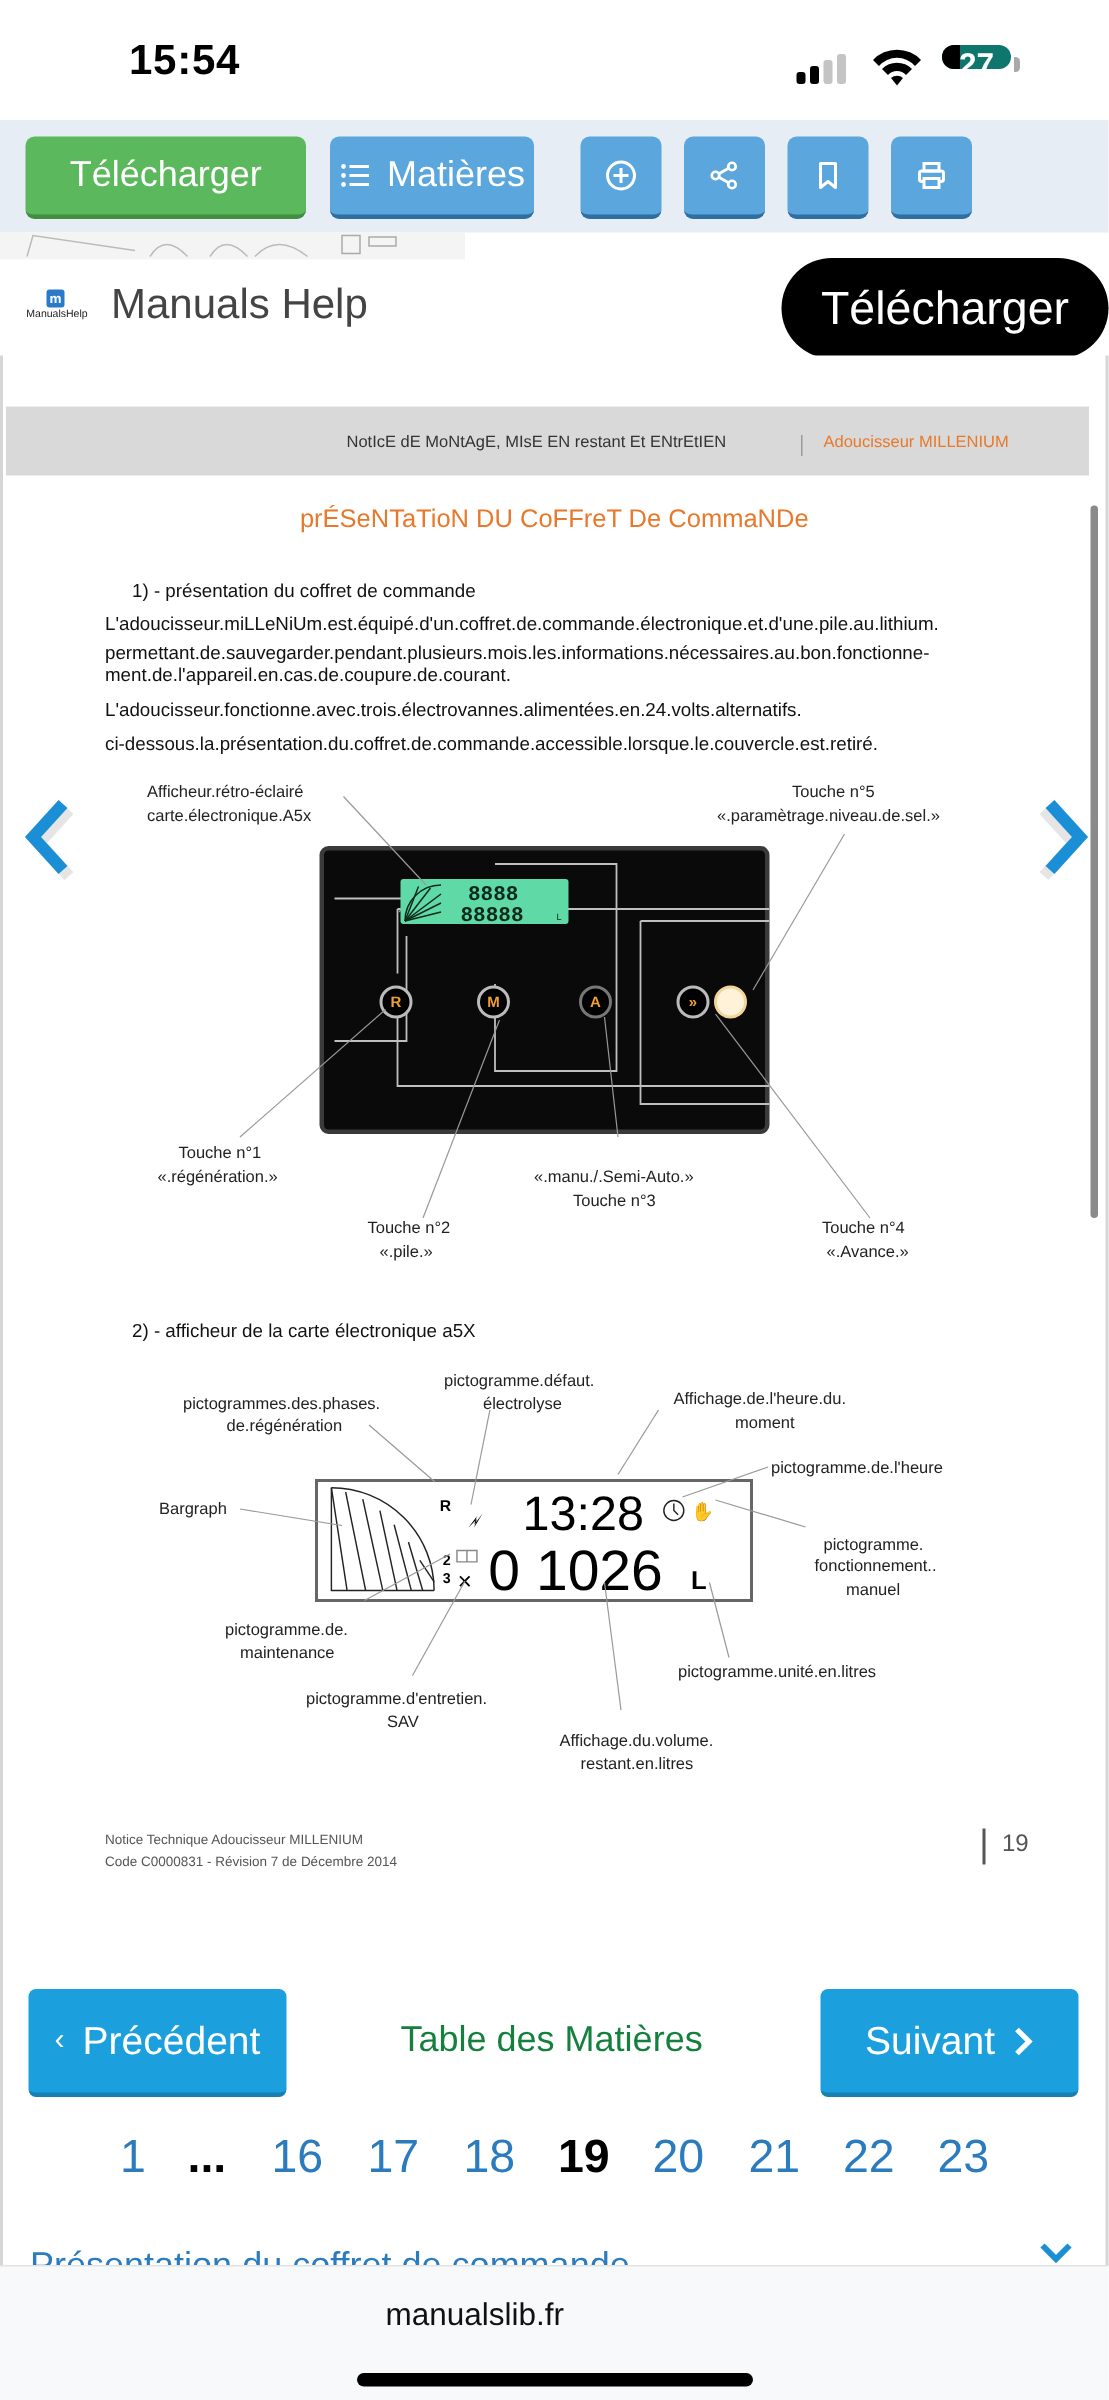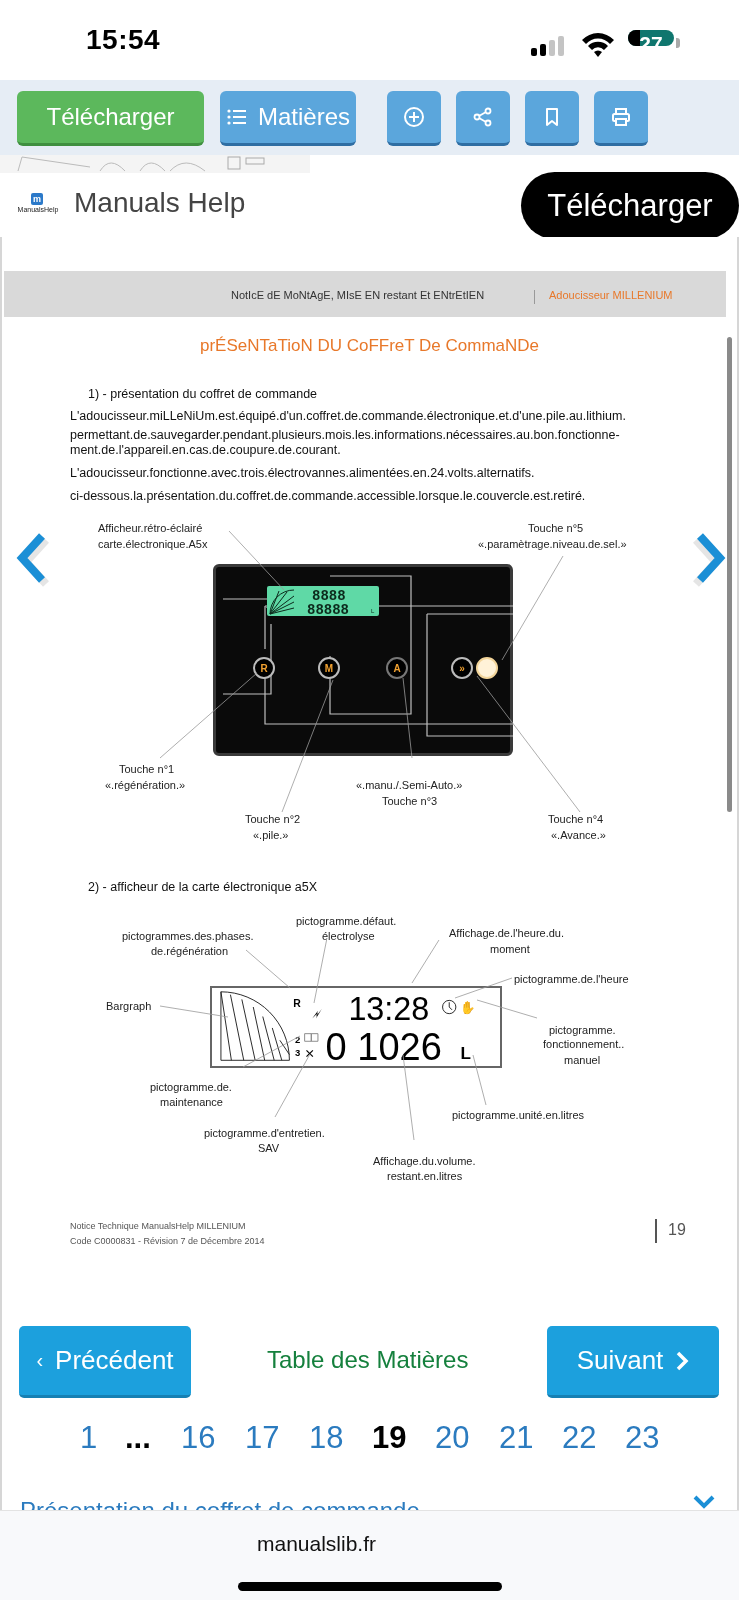--- a/index.html
+++ b/index.html
@@ -322,21 +322,21 @@
 </svg>
 
 <div class="diag-label" style="left:150px;top:1080px;">pictogramme.de.</div>
 <div class="diag-label" style="left:160px;top:1095px;">maintenance</div>
 <div class="diag-label" style="left:452px;top:1108px;">pictogramme.unité.en.litres</div>
 <div class="diag-label" style="left:204px;top:1126px;">pictogramme.d'entretien.</div>
 <div class="diag-label" style="left:258px;top:1141px;">SAV</div>
 <div class="diag-label" style="left:373px;top:1154px;">Affichage.du.volume.</div>
 <div class="diag-label" style="left:387px;top:1169px;">restant.en.litres</div>
 
-<div id="foot-l1">Notice Technique ManualsHelp MILLENIUM</div>
+<div id="foot-l1">Notice Technique Adoucisseur MILLENIUM</div>
 <div id="foot-l2">Code C0000831 - Révision 7 de Décembre 2014</div>
 <div id="foot-sep"></div>
 <div id="foot-page">19</div>
 
 <div class="nav-btn" style="left:19px;width:172px;">
   <span style="font-size:20px;margin-right:12px;">‹</span>
   <span>Précédent</span>
 </div>
 <div id="toc-link">Table des Matières</div>
 <div class="nav-btn" style="left:547px;width:172px;">

